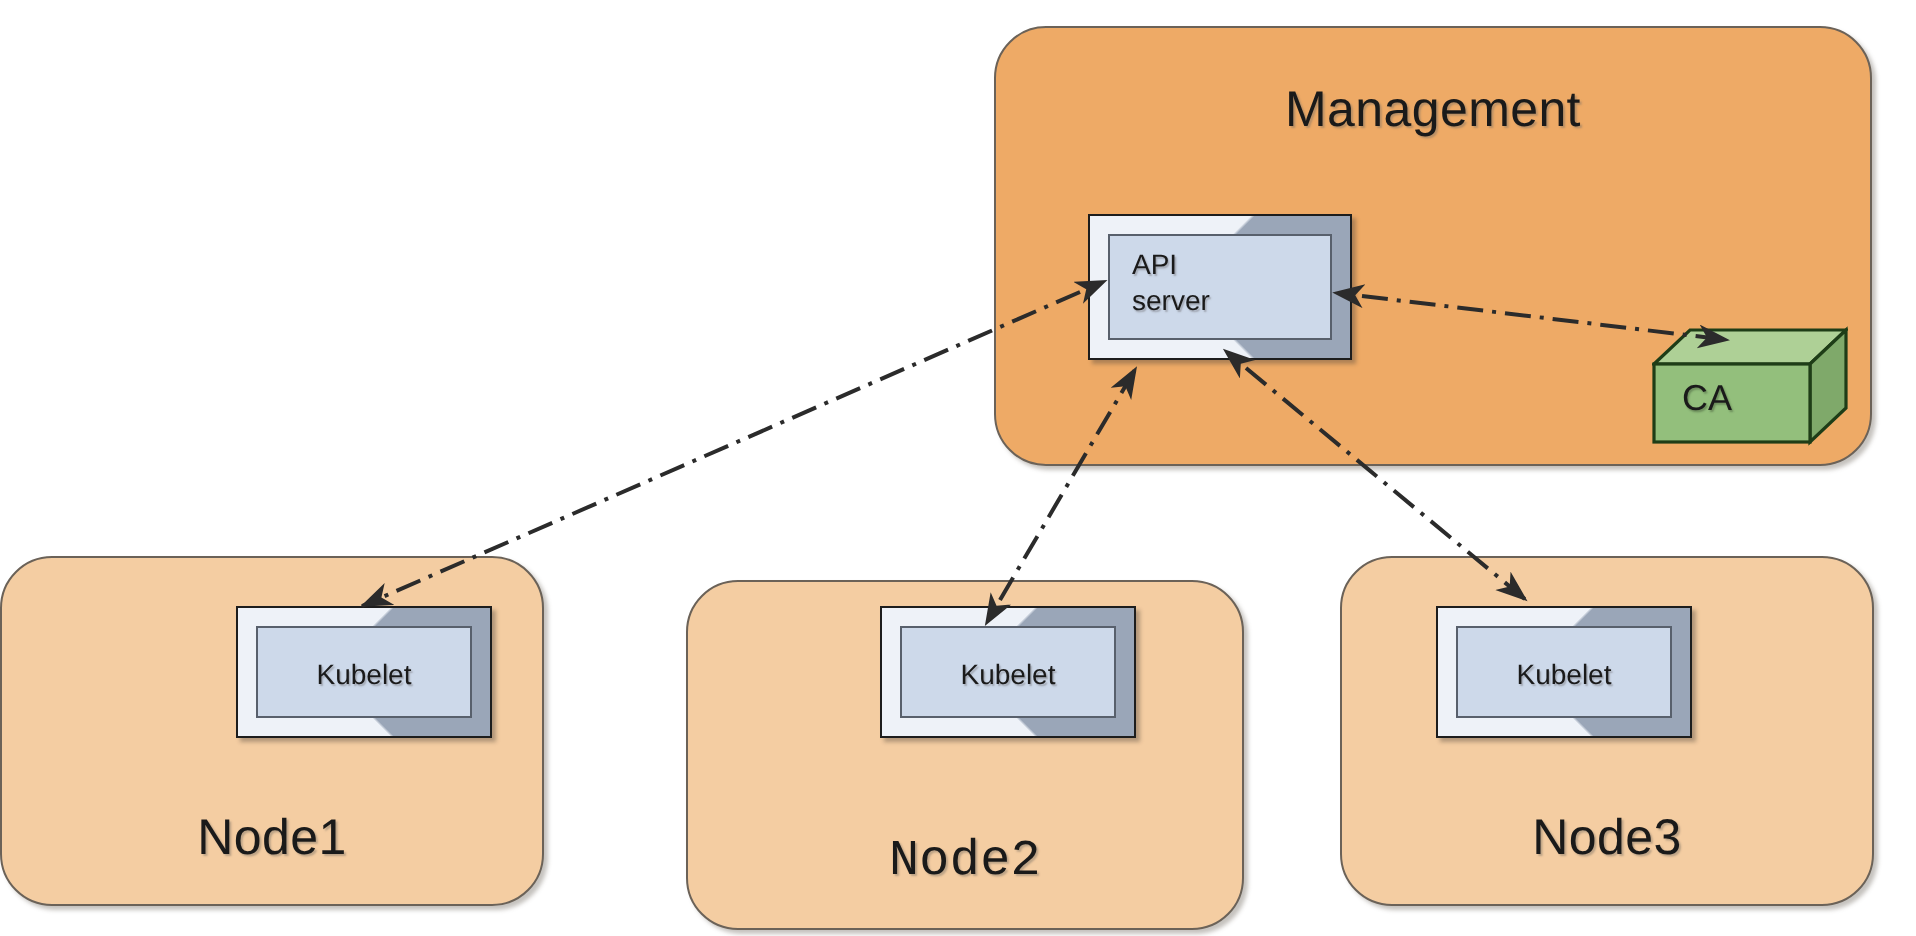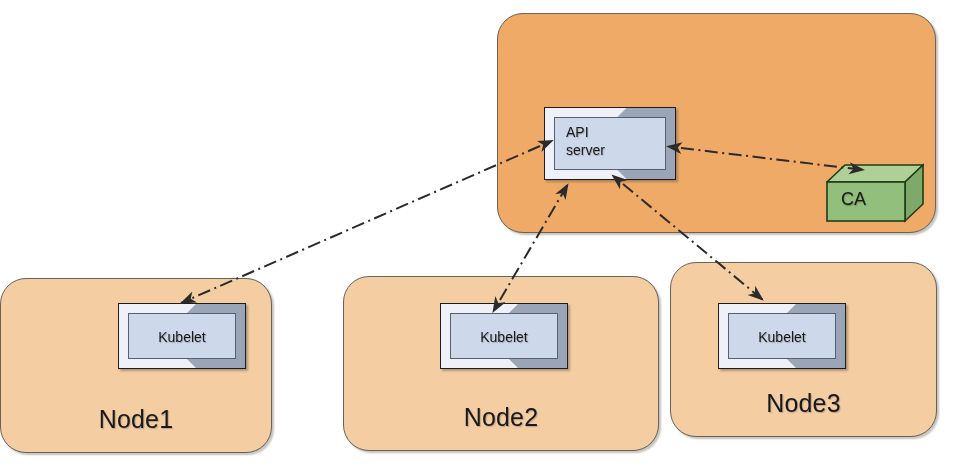--- a/index.html
+++ b/index.html
@@ -110,20 +110,21 @@
     font-weight: 400;
     text-shadow: 0.8px 0.8px 1px rgba(60,80,50,0.45);
   }
 </style>
 </head>
 <body>
 
 <div id="canvas">
 
   <div class="container-box mgmt-box" style="left:497px; top:13px; width:439px; height:220px;">
+    <div class="container-title mgmt-title">Management</div>
   </div>
 
   <div class="bevel-box" style="left:544px; top:107px; width:132px; height:73px;">
     <div class="bevel-hl-tl"></div>
     <div class="bevel-inner">
       <div class="bevel-label" style="top:24px;">server</div>
       <div class="bevel-label" style="top:6px;">API</div>
     </div>
   </div>
 
@@ -142,31 +143,31 @@
   <div class="container-box node-box" style="left:0; top:278px; width:272px; height:175px;">
     <div class="container-title node-title">Node1</div>
   </div>
   <div class="bevel-box" style="left:118px; top:303px; width:128px; height:66px;">
     <div class="bevel-hl-tl"></div>
     <div class="bevel-inner">
       <div class="bevel-label" style="top:15px; text-align:center; padding-left:0;">Kubelet</div>
     </div>
   </div>
 
-  <div class="container-box node-box" style="left:343px; top:276px; width:316px; height:175px;">
+  <div class="container-box node-box" style="left:343px; top:290px; width:279px; height:175px;font-family:Liberation Mono, monospace;">
     <div class="container-title node-title">Node2</div>
   </div>
   <div class="bevel-box" style="left:440px; top:303px; width:128px; height:66px;">
     <div class="bevel-hl-tl"></div>
     <div class="bevel-inner">
       <div class="bevel-label" style="top:15px; text-align:center; padding-left:0;">Kubelet</div>
     </div>
   </div>
 
-  <div class="container-box node-box" style="left:670px; top:262px; width:267px; height:175px;">
+  <div class="container-box node-box" style="left:670px; top:278px; width:267px; height:175px;">
     <div class="container-title node-title">Node3</div>
   </div>
   <div class="bevel-box" style="left:718px; top:303px; width:128px; height:66px;">
     <div class="bevel-hl-tl"></div>
     <div class="bevel-inner">
       <div class="bevel-label" style="top:15px; text-align:center; padding-left:0;">Kubelet</div>
     </div>
   </div>
 
   <svg id="edges">

